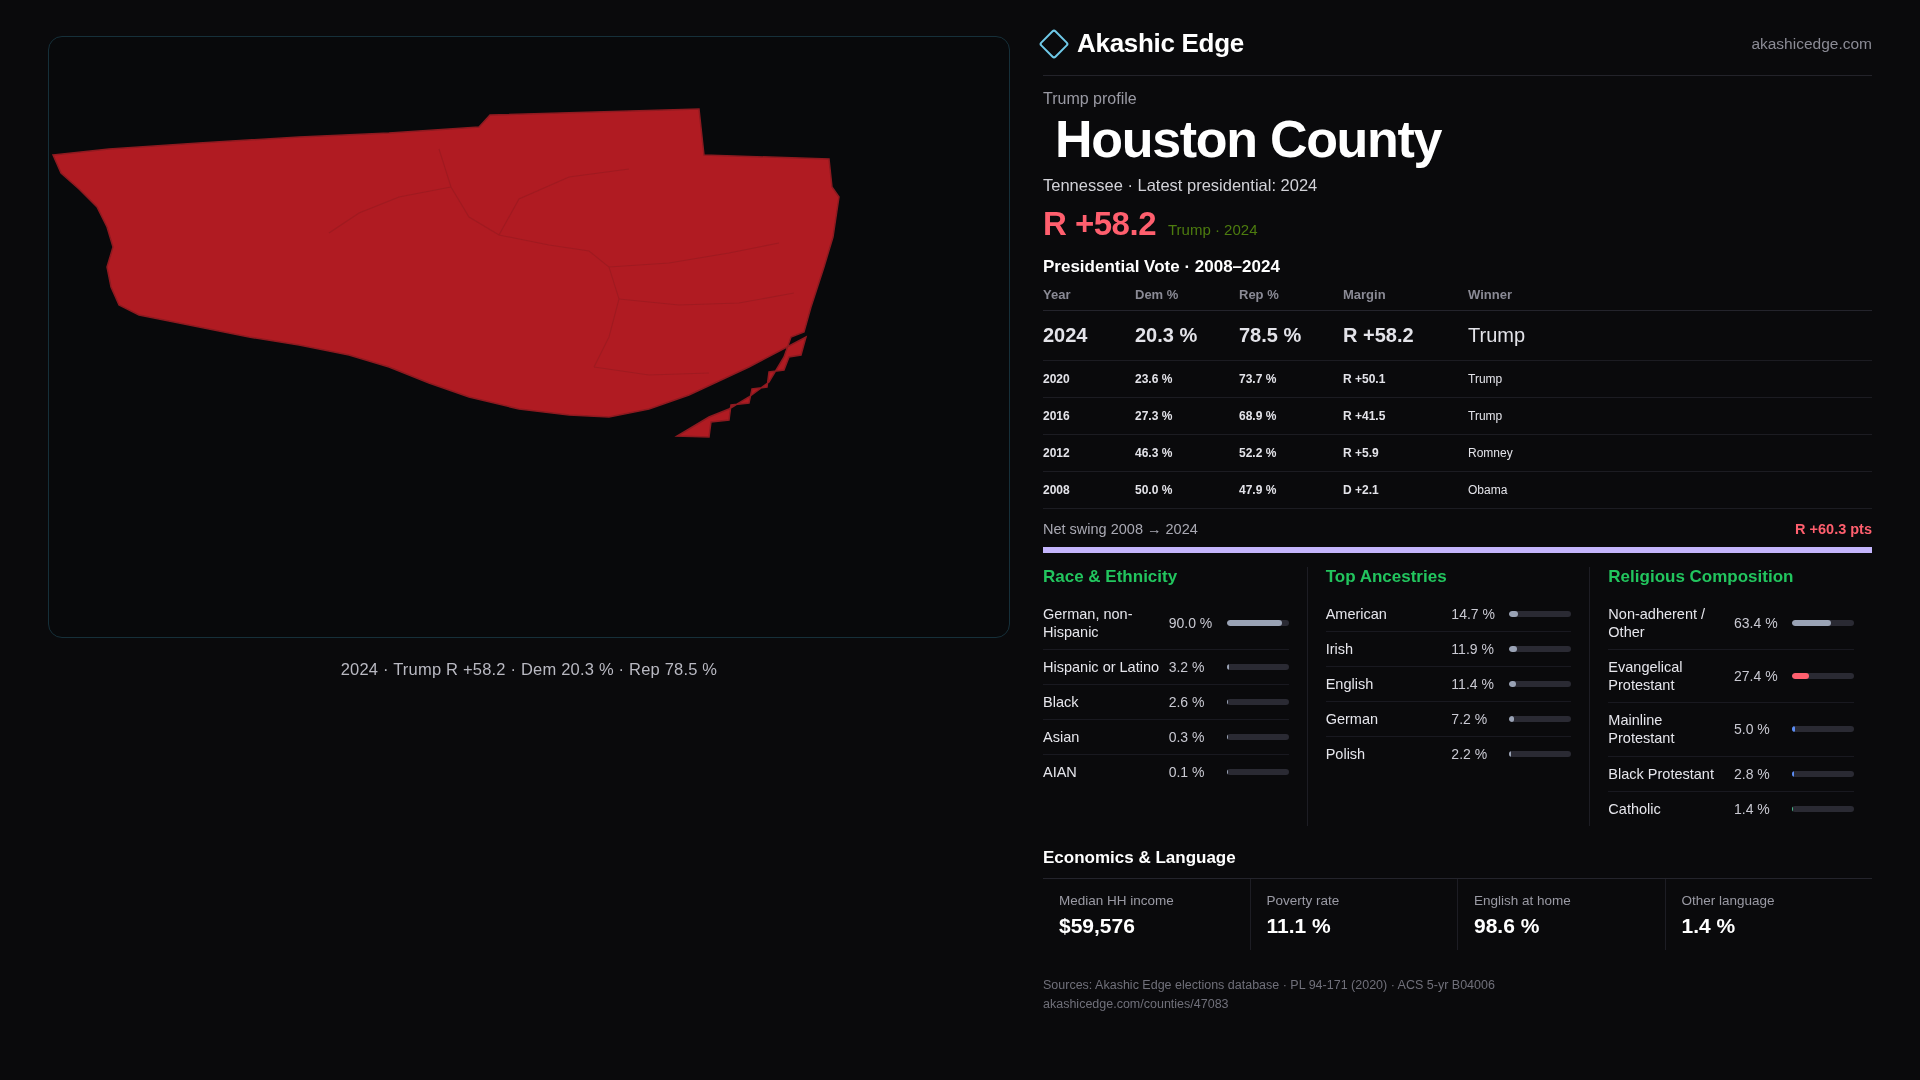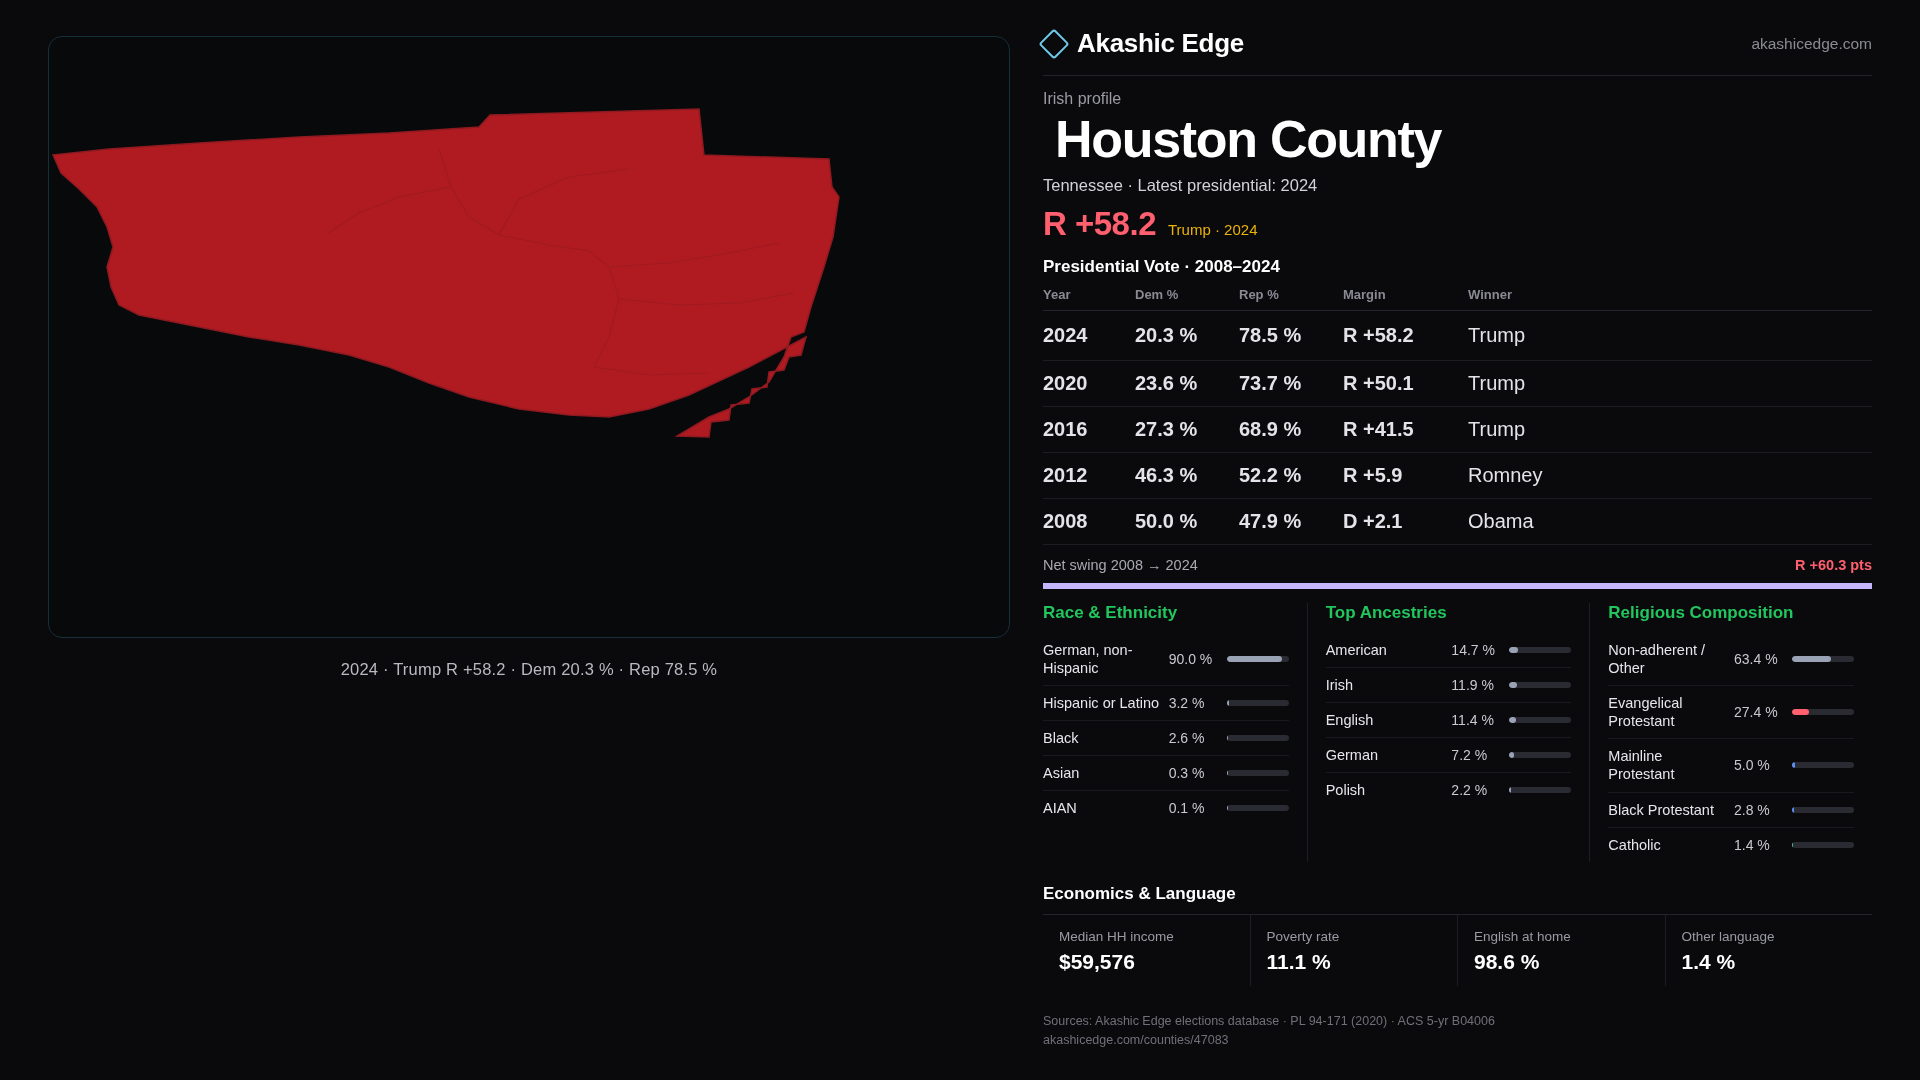--- a/index.html
+++ b/index.html
@@ -83,21 +83,21 @@
     font-size: 52px;
     font-weight: bold;
     letter-spacing: -1.3px;
     line-height: 1.15;
     margin: 2px 12px 6px;
   }
   .subline { color: #d2d2d8; font-size: 16.5px; margin-bottom: 10px; }
 
   .margin-row { display: flex; align-items: baseline; gap: 12px; margin: 10px 0 14px; }
   .margin-big { color: #ff5f6e; font-size: 33px; font-weight: bold; letter-spacing: -0.5px; }
-  .margin-sub { color: #eab308; font-size: 15px; }
+  .margin-sub { color: #4d7c0f; font-size: 15px; }
 
   .section-head {
     color: #ffffff;
     font-size: 17px;
     font-weight: bold;
     margin: 6px 0 10px;
   }
 
   
   table.results { width: 100%; border-collapse: collapse; }
@@ -105,21 +105,21 @@
     text-align: left;
     color: #8a8a95;
     font-size: 13px;
     font-weight: bold;
     padding: 0 0 8px 0;
     border-bottom: 1px solid #24242c;
   }
   table.results td {
     padding: 11px 0;
     border-bottom: 1px solid #1c1c22;
-    font-size: 20px;
+    font-size: 12px;
     color: #e3e3e9;
   }
   table.results tr.latest td { font-size: 20px; padding: 13px 0; }
   .c-year { width: 92px; color: #ffffff; font-weight: bold; }
   .c-dem  { width: 104px; color: #5b8df5; font-weight: bold; }
   .c-rep  { width: 104px; color: #ff5f6e; font-weight: bold; }
   .c-mar  { width: 125px; font-weight: bold; }
   .mar-r { color: #ff5f6e; }
   .mar-d { color: #5b8df5; }
   .c-win  { color: #ffffff; }
@@ -196,21 +196,21 @@
   <div class="report">
 
     <div class="brand-row">
       <div class="brand-left">
         <span class="diamond"></span>
         <span class="brand-name">Akashic Edge</span>
       </div>
       <div class="brand-url">akashicedge.com</div>
     </div>
 
-    <div class="kicker">Irish profile</div>
+    <div class="kicker">Trump profile</div>
     <div class="county-title">Houston County</div>
     <div class="subline">Tennessee · Latest presidential: 2024</div>
 
     <div class="margin-row">
       <span class="margin-big">R +58.2</span>
       <span class="margin-sub">Trump · 2024</span>
     </div>
 
     <div class="section-head">Presidential Vote · 2008–2024</div>
 

